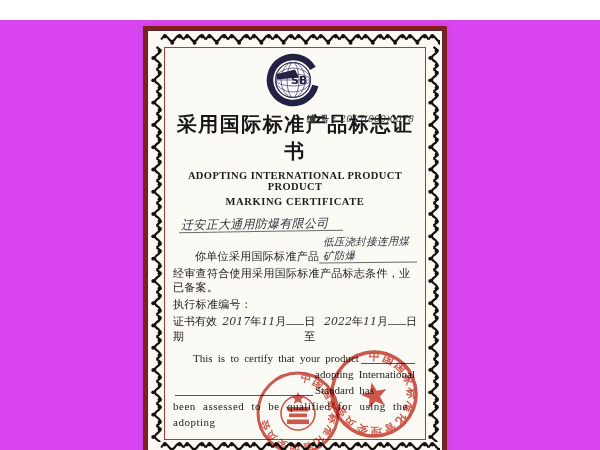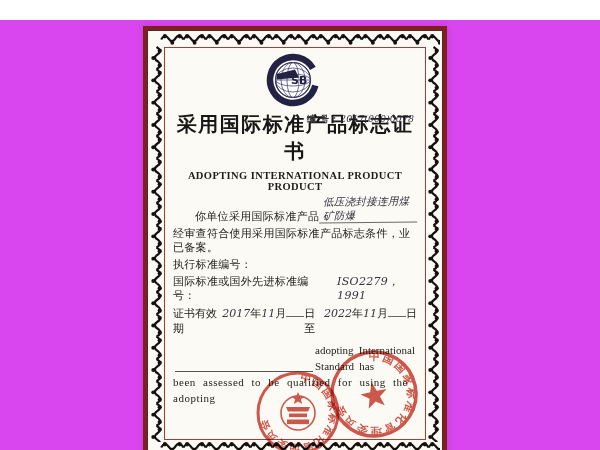--- a/index.html
+++ b/index.html
@@ -179,50 +179,54 @@
           <text x="27" y="31" font-size="11" font-weight="bold" fill="#232144" font-family="DejaVu Sans, sans-serif">SB</text>
         </svg>
       </div>
 
       <div class="serial">
         <span class="lab">编 号：</span><span class="hw">2017(000)0078</span>
       </div>
 
       <div class="title-cn">采用国际标准产品标志证书</div>
       <div class="title-en1">ADOPTING INTERNATIONAL PRODUCT PRODUCT</div>
-
+      <div class="title-en2">MARKING CERTIFICATE</div>
+
+      <div class="ln company-line">
+        <span class="hw">迁安正大通用防爆有限公司</span>
+      </div>
       <div class="ln unit-line">
         <span class="printed">你单位采用国际标准产品</span>
         <span class="hwfill hw">低压浇封接连用煤矿防爆</span>
       </div>
       <div class="ln plain">经审查符合使用采用国际标准产品标志条件，业已备案。</div>
       <div class="ln std-line">
         <span>执行标准编号：</span>
-      </div>
-      <div class="ln std-line">
-        <span>国际标准或国外先进标准编号：</span>
-        <span class="hw">ISO2279，1991</span>
       </div>
       <div class="validity">
         <span>证书有效期</span>
         <span class="hw">2017</span>
         <span>年</span>
         <span class="hw">11</span>
         <span>月</span>
         <span class="blank-day"></span>
         <span>日至</span>
         <span class="hw">2022</span>
         <span>年</span>
         <span class="hw">11</span>
         <span>月</span>
         <span class="blank-day"></span>
         <span>日</span>
       </div>
 
       <div class="en-para">
+        <div class="en-row">
+          <span class="en-indent">This is to certify that your product</span>
+          <span class="en-fill"></span>
+        </div>
         <div class="en-row">
           <span class="en-fill fixed"></span>
           <span>adopting International Standard has</span>
         </div>
         <div class="en-just">been assessed to be qualified for using the adopting</div>
 
       </div>
 
     </div>
 

